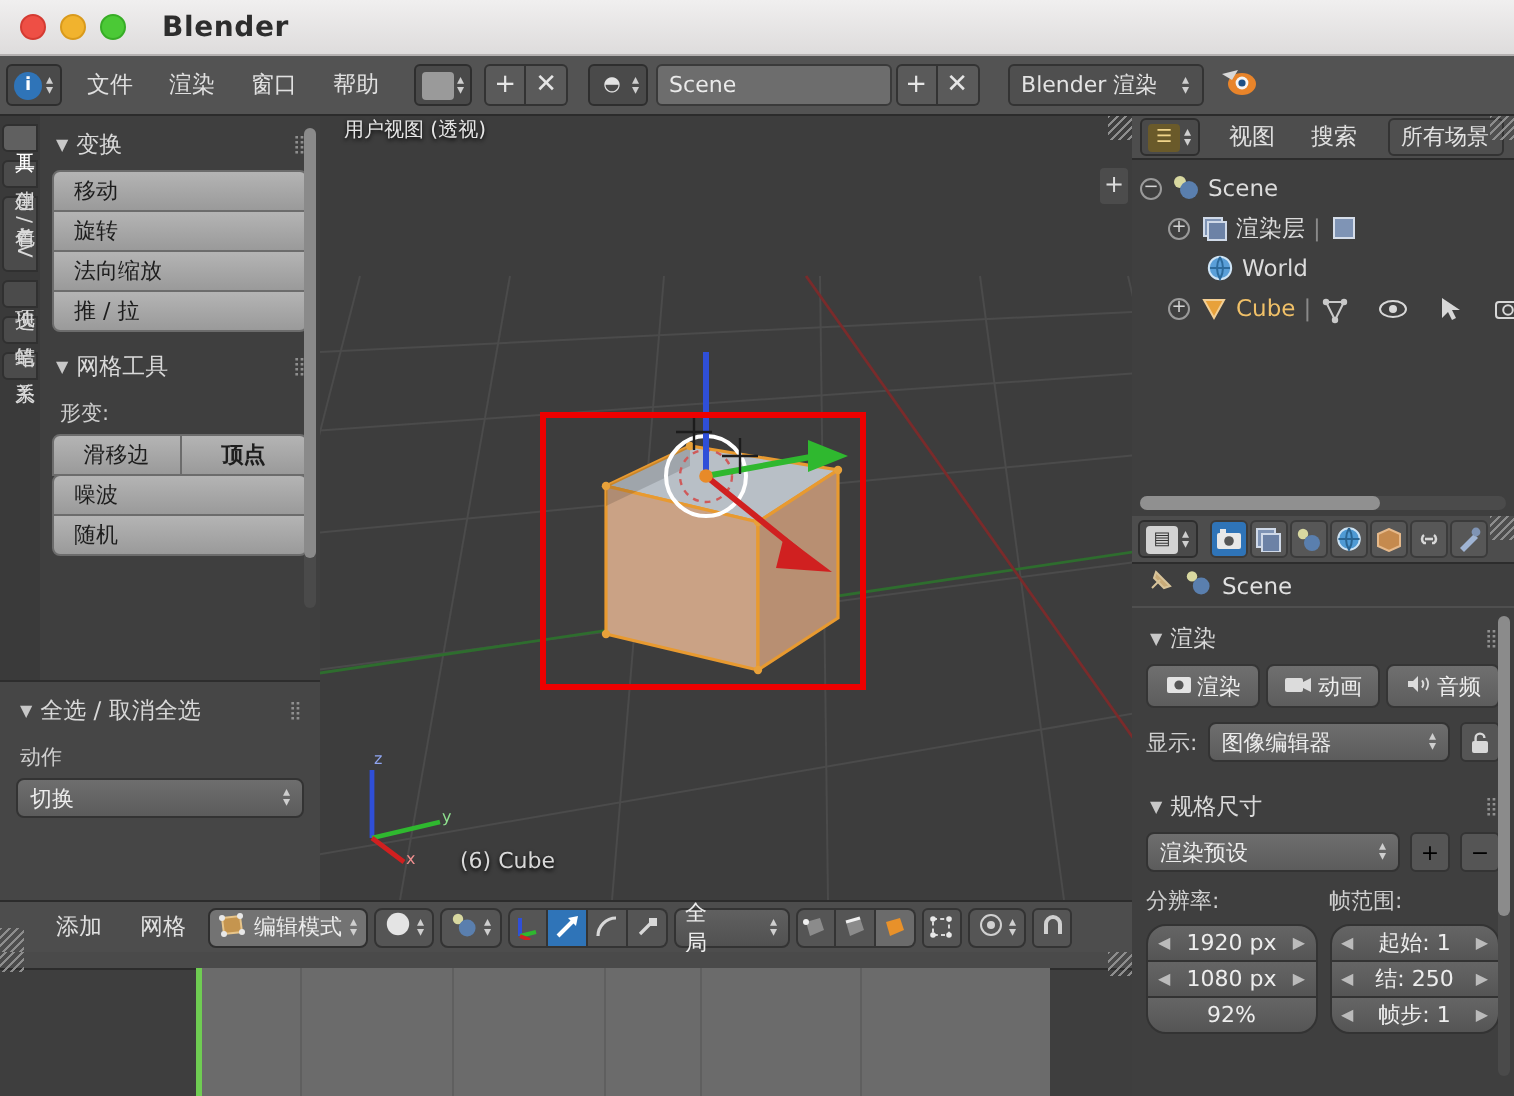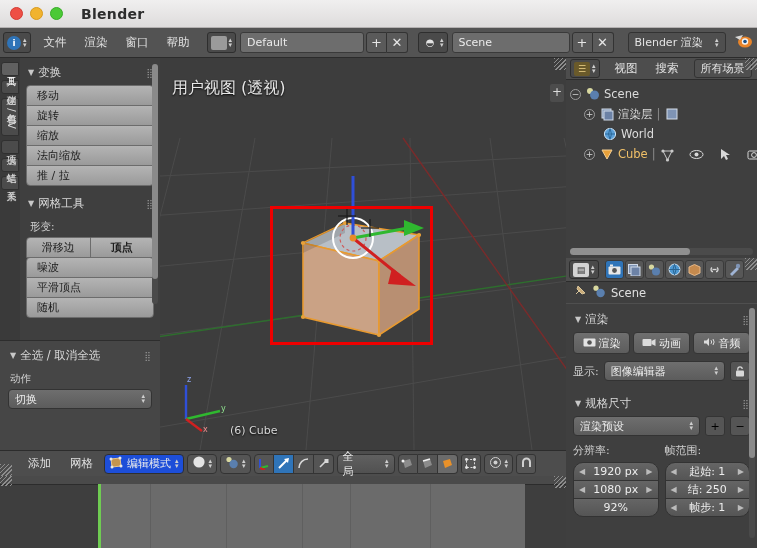--- a/index.html
+++ b/index.html
@@ -140,22 +140,22 @@
     height: 20px; padding: 0 6px; color: #ececec; font-size: 11px;
   }
 
   
   #viewport {
     position: absolute; left: 160px; top: 58px; width: 406px; height: 392px;
     background: #3d3d3d; overflow: hidden;
   }
   #grid { position: absolute; inset: 0; }
   .vp-label {
-    position: absolute; left: 12px; top: 20px;
-    font-size: 16px; color: #e6e6e6; text-shadow: 0 1px 2px #000;
+    position: absolute; left: 12px; top: 0;
+    font-size: 10px; color: #e6e6e6; text-shadow: 0 1px 2px #000;
   }
   .vp-objname {
     position: absolute; left: 70px; bottom: 13px;
     font-size: 11px; color: #d8d8d8; text-shadow: 0 1px 2px #000;
   }
   .vp-plus {
     position: absolute; right: 2px; top: 26px;
     width: 14px; height: 18px; background: #5a5a5a8c;
     color: #dcdcdc; font-size: 12px; text-align: center; line-height: 17px;
     border-radius: 2px;
@@ -242,21 +242,21 @@
 
   
   #vpfooter {
     position: absolute; left: 0; top: 450px; width: 566px; height: 26px;
     background: #4d4d4d; border-top: 1px solid #2c2c2c;
     display: flex; align-items: center; padding: 0 3px; gap: 3px;
   }
   .ftr-menu { font-size: 11.5px; color: #e0e0e0; padding: 0 8px; }
   .mode-sel {
     display: flex; align-items: center; gap: 4px;
-    background: #1d4ed8; border: 1px solid #2f2f2f; border-radius: 4px;
+    background: #737373; border: 1px solid #2f2f2f; border-radius: 4px;
     height: 20px; padding: 0 4px; font-size: 11px; color: #ececec;
   }
   .rnd-sel {
     display: flex; align-items: center; gap: 3px;
     background: #555; border: 1px solid #333; border-radius: 4px;
     height: 20px; padding: 0 4px;
   }
   .ico-btn {
     width: 20px; height: 20px; background: #555; border: 1px solid #343434;
     display: flex; align-items: center; justify-content: center; font-size: 11px;
@@ -310,21 +310,20 @@
     <div class="menu-item">窗口</div>
     <div class="menu-item">帮助</div>
 
     <div class="ed-sel" style="margin-left:8px;">
       <span class="ed-icon" style="background:#9a9a9a;display:grid;grid-template-columns:6px 8px;gap:1px;">
         <span style="background:#3c5b82;display:block;"></span>
           <span style="background:#e3e3e3;display:block;"></span>
       </span>
       <span class="spin">▴<br>▾</span>
     </div>
-    <div class="field" style="width:124px;">Default</div>
     <div class="sq-btn" style="margin-left:2px;border-radius:3px 0 0 3px;">+</div>
     <div class="sq-btn" style="border-radius:0 3px 3px 0;border-left:none;">✕</div>
 
     <div class="ed-sel" style="margin-left:10px;">
       <span class="ed-icon">◓</span>
       <span class="spin">▴<br>▾</span>
     </div>
     <div class="field" style="width:118px;">Scene</div>
     <div class="sq-btn" style="margin-left:2px;border-radius:3px 0 0 3px;">+</div>
     <div class="sq-btn" style="border-radius:0 3px 3px 0;border-left:none;">✕</div>
@@ -355,38 +354,36 @@
 
     <div class="shelf-body">
       <div class="panel-title">
         <span class="tri">▼</span>
         <span>变换</span>
         <span class="grip-dots">⣿</span>
       </div>
       <div class="btn-col">
         <div class="tbtn">移动</div>
         <div class="tbtn">旋转</div>
-        <div class="tbtn">缩放</div>
         <div class="tbtn">法向缩放</div>
         <div class="tbtn">推 / 拉</div>
       </div>
 
       <div class="panel-title" style="margin-top:8px;">
         <span class="tri">▼</span>
         <span>网格工具</span>
         <span class="grip-dots">⣿</span>
       </div>
       <div class="sublabel">形变:</div>
       <div class="tbtn-row">
         <div class="tbtn">滑移边</div>
         <div class="tbtn">顶点</div>
       </div>
       <div class="btn-col">
         <div class="tbtn">噪波</div>
-        <div class="tbtn">平滑顶点</div>
         <div class="tbtn">随机</div>
       </div>
 
       <div class="shelf-scroll">
           <i></i>
         </div>
     </div>
   </div>
 
   <div id="redo">

